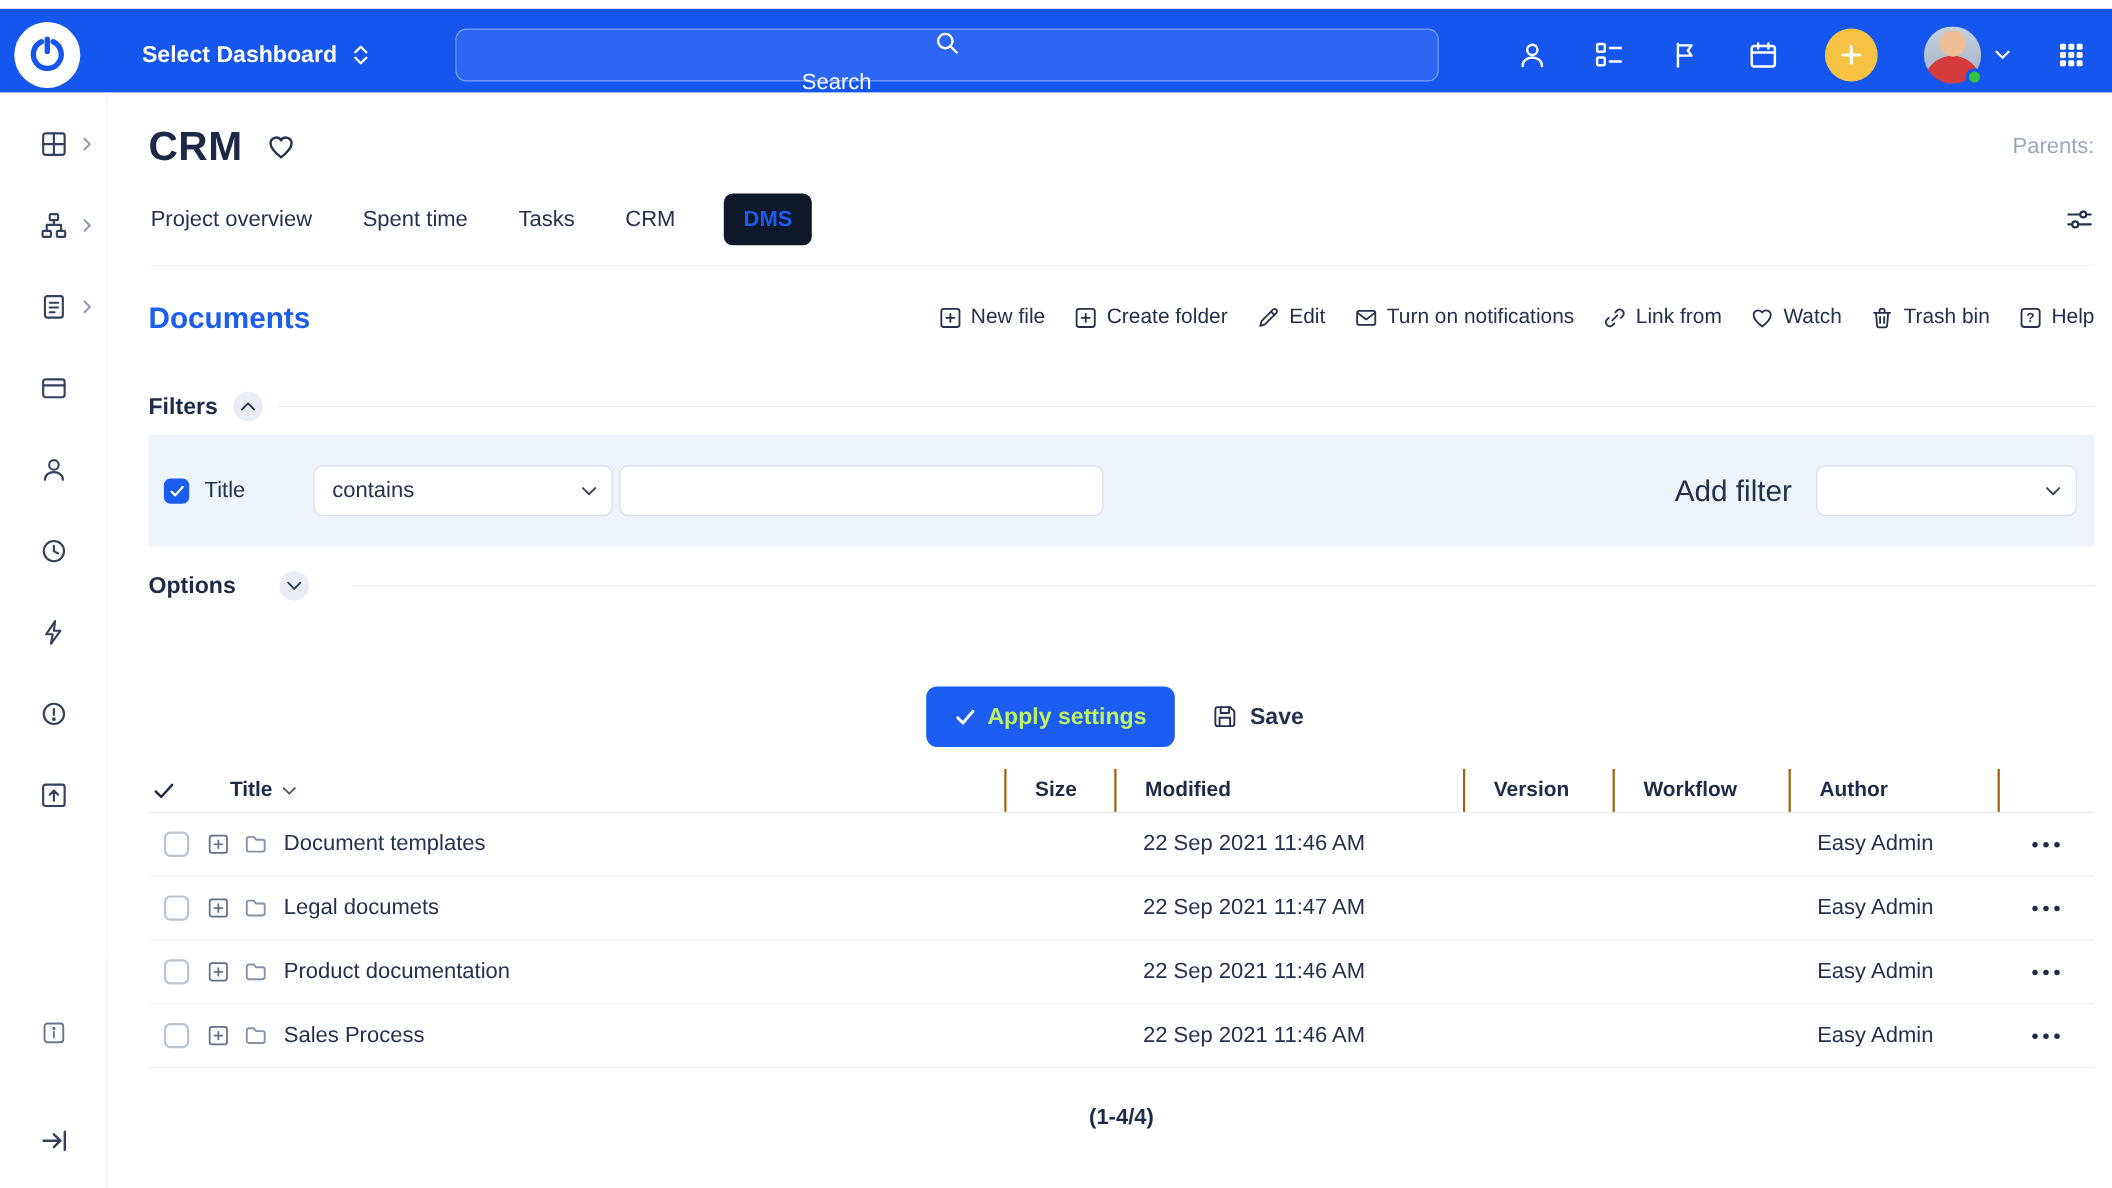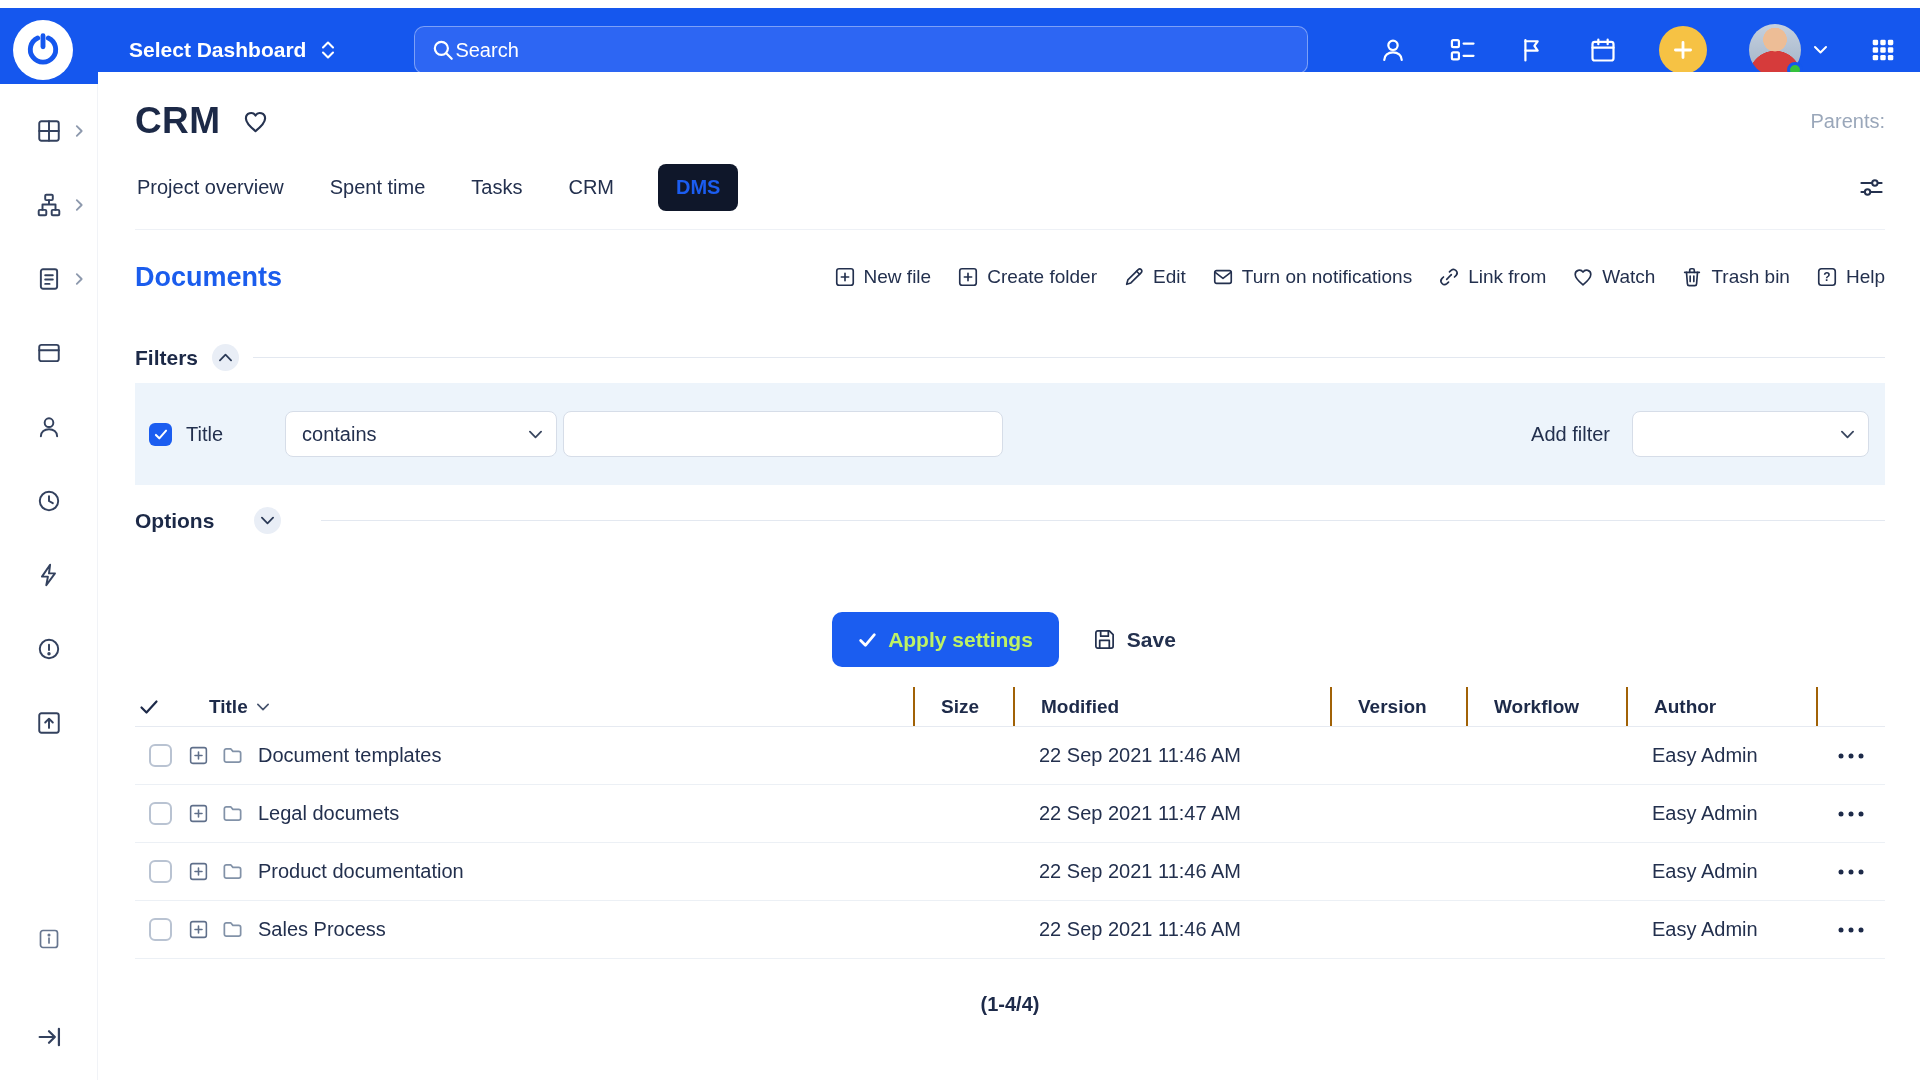--- a/index.html
+++ b/index.html
@@ -4,21 +4,21 @@
 <style>
   * { box-sizing: border-box; margin: 0; padding: 0; }
   html, body { width: 1920px; height: 1080px; }
   body { font-family: "Liberation Sans", sans-serif; color: #23304e; background: #fff; overflow: hidden; }
   .app { position: relative; width: 1920px; height: 1080px; }
 
   
   .topbar { position: absolute; top: 8px; left: 0; width: 100%; height: 84px; background: #1557ee; display: flex; align-items: center; }
   .logo { width: 60px; height: 60px; margin-left: 13px; border-radius: 50%; background: #fff; display: flex; align-items: center; justify-content: center; flex: none; cursor: pointer; }
   .dash-select { display: flex; align-items: center; gap: 14px; margin-left: 56px; color: #fff; font-size: 21px; font-weight: 700; cursor: pointer; white-space: nowrap; }
-  .searchbar { margin-left: 78px; width: 894px; height: 48px; border-radius: 10px; background: #2d66f3; border: 1px solid rgba(255,255,255,0.38); display: flex; align-items: center; padding: 0 16px; cursor: text; }
+  .searchbar { margin-left: 78px; width: 894px; height: 48px; border-radius: 10px; background: #2d66f3; border: 1px solid rgba(255,255,255,0.38); display: flex; align-items: center; padding: 0 16px; gap: 13px; cursor: text; flex-direction: column; }
   .searchbar input { flex: 1; background: transparent; border: none; outline: none; color: #fff; font-size: 20px; font-family: inherit; }
   .searchbar input::placeholder { color: #fff; opacity: 1; }
   .topbar-right { display: flex; align-items: center; margin-left: auto; padding-right: 24px; gap: 42px; }
   .tb-icon { color: #fff; display: flex; cursor: pointer; }
   .add-btn { width: 48px; height: 48px; border-radius: 50%; background: #f6c244; color: #fff; display: flex; align-items: center; justify-content: center; cursor: pointer; flex: none; }
   .avatar-cluster { display: flex; align-items: center; gap: 12px; }
   .avatar { position: relative; width: 52px; height: 52px; border-radius: 50%; flex: none; cursor: pointer;
     background:
       radial-gradient(circle at 50% 30%, #edbd96 0 26%, rgba(0,0,0,0) 27%),
       radial-gradient(circle at 50% 102%, #d63b3b 0 44%, rgba(0,0,0,0) 45%),
@@ -27,21 +27,21 @@
 
   
   .sidebar { position: absolute; top: 84px; left: 0; width: 98px; height: 996px; background: #fff; border-right: 1px solid #f1f3f7; display: flex; flex-direction: column; align-items: stretch; padding: 22px 0 18px; }
   .side-item { position: relative; height: 50px; display: flex; align-items: center; justify-content: center; color: #33415e; margin-bottom: 24px; cursor: pointer; }
   .side-item .chev { position: absolute; right: 13px; top: 50%; transform: translateY(-50%); display: flex; color: #8d99ad; }
   .side-spacer { flex: 1; }
   .side-item.dim { color: #66758f; margin-bottom: 48px; }
   .side-item.last { margin-bottom: 0; }
 
   
-  .main { position: absolute; top: 72px; left: 98px; width: 1822px; height: 784px; background: #fff; padding: 0 35px 0 37px; }
+  .main { position: absolute; top: 84px; left: 98px; width: 1822px; height: 784px; background: #fff; padding: 0 16px 0 37px; }
   .page-head { display: flex; align-items: center; padding-top: 26px; height: 72px; }
   .page-title { font-size: 37px; font-weight: 700; color: #1c2947; letter-spacing: 0.4px; }
   .fav-heart { margin-left: 22px; color: #25324f; display: flex; cursor: pointer; }
   .parents { margin-left: auto; color: #9aa7ba; font-size: 20px; }
 
   .tabs-row { display: flex; align-items: center; margin-top: 20px; padding-bottom: 18px; border-bottom: 1px solid #eef1f6; }
   .tab { font-size: 20px; font-weight: 500; color: #23304e; margin-right: 42px; padding: 12px 2px; border-radius: 8px; cursor: pointer; white-space: nowrap; }
   .tab.active { background: #0f172a; color: #1b5df0; font-weight: 700; padding: 12px 18px; }
   .adjust { margin-left: auto; color: #25324f; display: flex; cursor: pointer; }
 
@@ -57,21 +57,21 @@
   .circle-btn { width: 27px; height: 27px; border-radius: 50%; background: #e9eef6; display: flex; align-items: center; justify-content: center; color: #2b3a57; cursor: pointer; flex: none; }
   .sec-rule { flex: 1; height: 1px; background: #e3e8f0; }
 
   .filters-panel { background: #edf4fb; margin-top: 12px; padding: 28px 16px 28px 14px; display: flex; align-items: center; }
   .checkbox { width: 23px; height: 23px; border-radius: 6px; background: #1b5df0; display: flex; align-items: center; justify-content: center; cursor: pointer; flex: none; }
   .cb-label { margin-left: 14px; font-size: 20px; }
   .selectbox { height: 46px; background: #fff; border: 1px solid #d6dde8; border-radius: 8px; display: flex; align-items: center; padding: 0 14px 0 16px; font-size: 20px; color: #23304e; cursor: pointer; }
   .selectbox .caret { margin-left: auto; color: #39465f; display: flex; }
   .sel-operator { width: 272px; margin-left: 62px; }
   .text-input { width: 440px; height: 46px; margin-left: 6px; background: #fff; border: 1px solid #d6dde8; border-radius: 8px; padding: 0 14px; font-size: 20px; font-family: inherit; color: #23304e; outline: none; }
-  .add-filter-label { margin-left: auto; font-size: 20px; }
+  .add-filter-label { margin-left: auto; font-size: 27px; }
   .sel-add { width: 237px; margin-left: 22px; }
 
   .actions { display: flex; align-items: center; justify-content: center; gap: 22px; margin-top: 78px; height: 55px; }
   .btn { display: flex; align-items: center; gap: 11px; height: 55px; border-radius: 10px; font-size: 21px; font-weight: 700; padding: 0 26px; cursor: pointer; border: none; font-family: inherit; }
   .btn-primary { background: #1b5df0; color: #bef264; }
   .btn-danger { background: #f5115f; color: #fff; }
   .btn-plain { background: transparent; color: #23304e; font-weight: 700; padding: 0 12px; }
 
   .table { margin-top: 20px; }
   .thead, .trow { display: grid; grid-template-columns: 778px 100px 317px 136px 160px 190px 1fr; align-items: stretch; }

